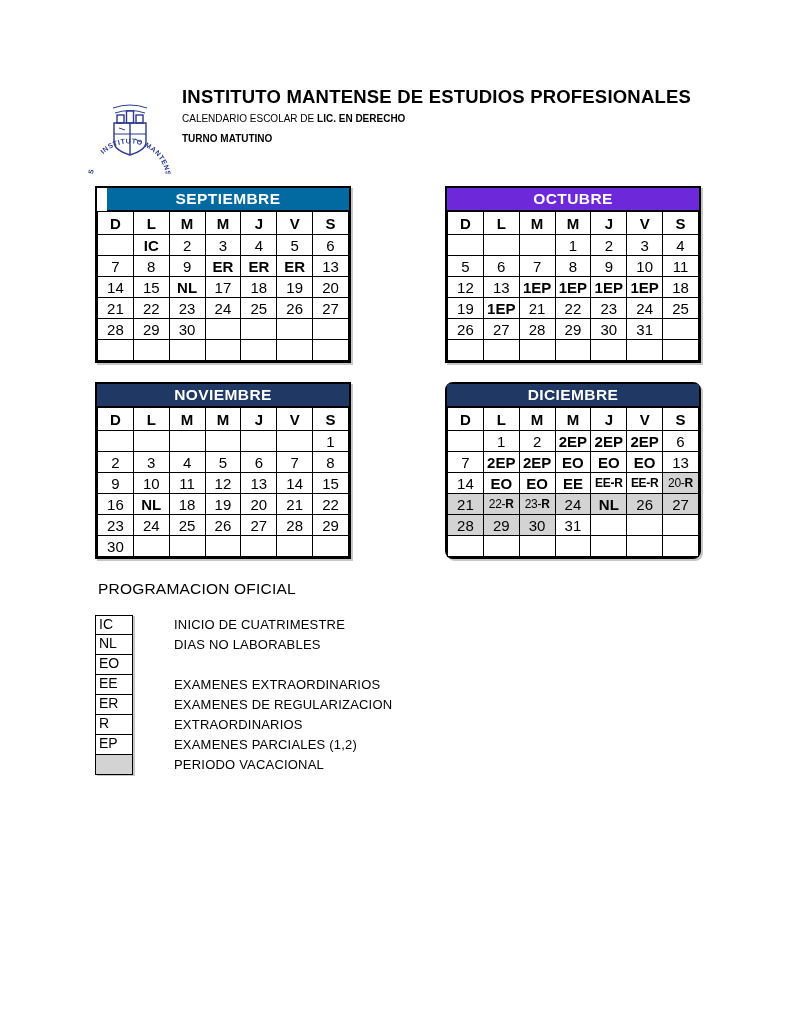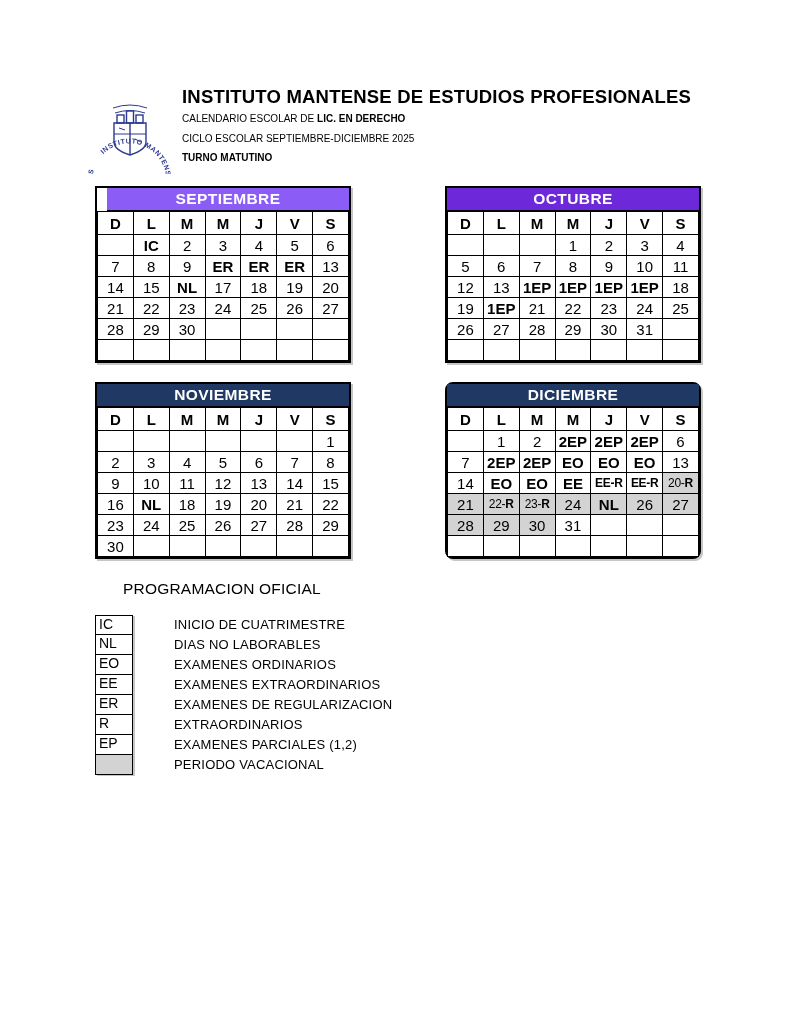--- a/index.html
+++ b/index.html
@@ -24,21 +24,21 @@
   table.grid th{border:1px solid #000;height:22px;font-size:15px;font-weight:bold;text-align:center;padding:0;}
   table.grid td{border:1px solid #000;height:20px;font-size:15px;text-align:center;padding:0;background:#fff;}
   table.grid td b{font-weight:bold;}
   table.grid td.gray{background:var(--cell-gray,#d3d3d3);}
   table.grid td.small{font-size:12px;letter-spacing:-0.3px;}
   #cal-sep{left:95px;top:186px;}
   #cal-oct{left:445px;top:186px;}
   #cal-nov{left:95px;top:382px;}
   #cal-dec{left:445px;top:382px;border-radius:8px;}
   
-  .prog-title{position:absolute;left:98px;top:580px;font-size:15.5px;letter-spacing:.2px;margin-left:25px;}
+  .prog-title{position:absolute;left:98px;top:580px;font-size:15.5px;letter-spacing:.2px;}
   .legend{position:absolute;left:95px;top:615px;}
   .legend-row{display:flex;height:20px;}
   .legend-box{width:33px;border:1.5px solid #000;margin-top:-1.5px;background:#fff;
       font-size:14px;line-height:17px;padding-left:3px;box-sizing:content-box;
       box-shadow:2px 1px 0 #c6c6c6;}
   .legend-row:first-child .legend-box{margin-top:0;}
   .legend-box.gray{background:var(--cell-gray,#d3d3d3);}
   .legend-desc{margin-left:41px;font-size:13px;line-height:19px;white-space:nowrap;letter-spacing:.2px;}
 </style>
 </head>
@@ -62,26 +62,25 @@
       <line x1="44" y1="41" x2="44" y2="73"></line>
       <line x1="28" y1="52" x2="60" y2="52" stroke-width="1"></line>
       <path d="M 33 46 L 39 48 M 49 57 L 55 60" stroke-width="1"></path>
     </g>
   </svg>
 </div>
 
 <div class="hdr">
   <div class="h-title">INSTITUTO MANTENSE DE ESTUDIOS PROFESIONALES</div>
   <div class="h-sub"><span>CALENDARIO ESCOLAR DE </span><b>LIC. EN DERECHO</b></div>
-  <div class="h-sub">CICLO ESCOLAR SEPTIEMBRE-DICIEMBRE 2025</div>
   <div class="h-sub h-bold">TURNO MATUTINO</div>
 </div>
 
 <div class="cal" id="cal-sep">
-  <div class="cal-title month-title" style="background: #8b5cf6; margin-left: 10px;">SEPTIEMBRE</div>
+  <div class="cal-title month-title" style="background: #0369a1; margin-left: 10px;">SEPTIEMBRE</div>
   <table class="grid">
       <thead>
         <tr>
           <th>D</th>
           <th>L</th>
           <th>M</th>
           <th>M</th>
           <th>J</th>
           <th>V</th>
           <th>S</th>
@@ -370,21 +369,20 @@
     <div class="legend-row">
       <div class="legend-box">IC</div>
       <div class="legend-desc">INICIO DE CUATRIMESTRE</div>
     </div>
     <div class="legend-row">
       <div class="legend-box">NL</div>
       <div class="legend-desc">DIAS NO LABORABLES</div>
     </div>
     <div class="legend-row">
       <div class="legend-box">EO</div>
-      <div class="legend-desc">EXAMENES ORDINARIOS</div>
     </div>
     <div class="legend-row">
       <div class="legend-box">EE</div>
       <div class="legend-desc">EXAMENES EXTRAORDINARIOS</div>
     </div>
     <div class="legend-row">
       <div class="legend-box">ER</div>
       <div class="legend-desc">EXAMENES DE REGULARIZACION</div>
     </div>
     <div class="legend-row">

